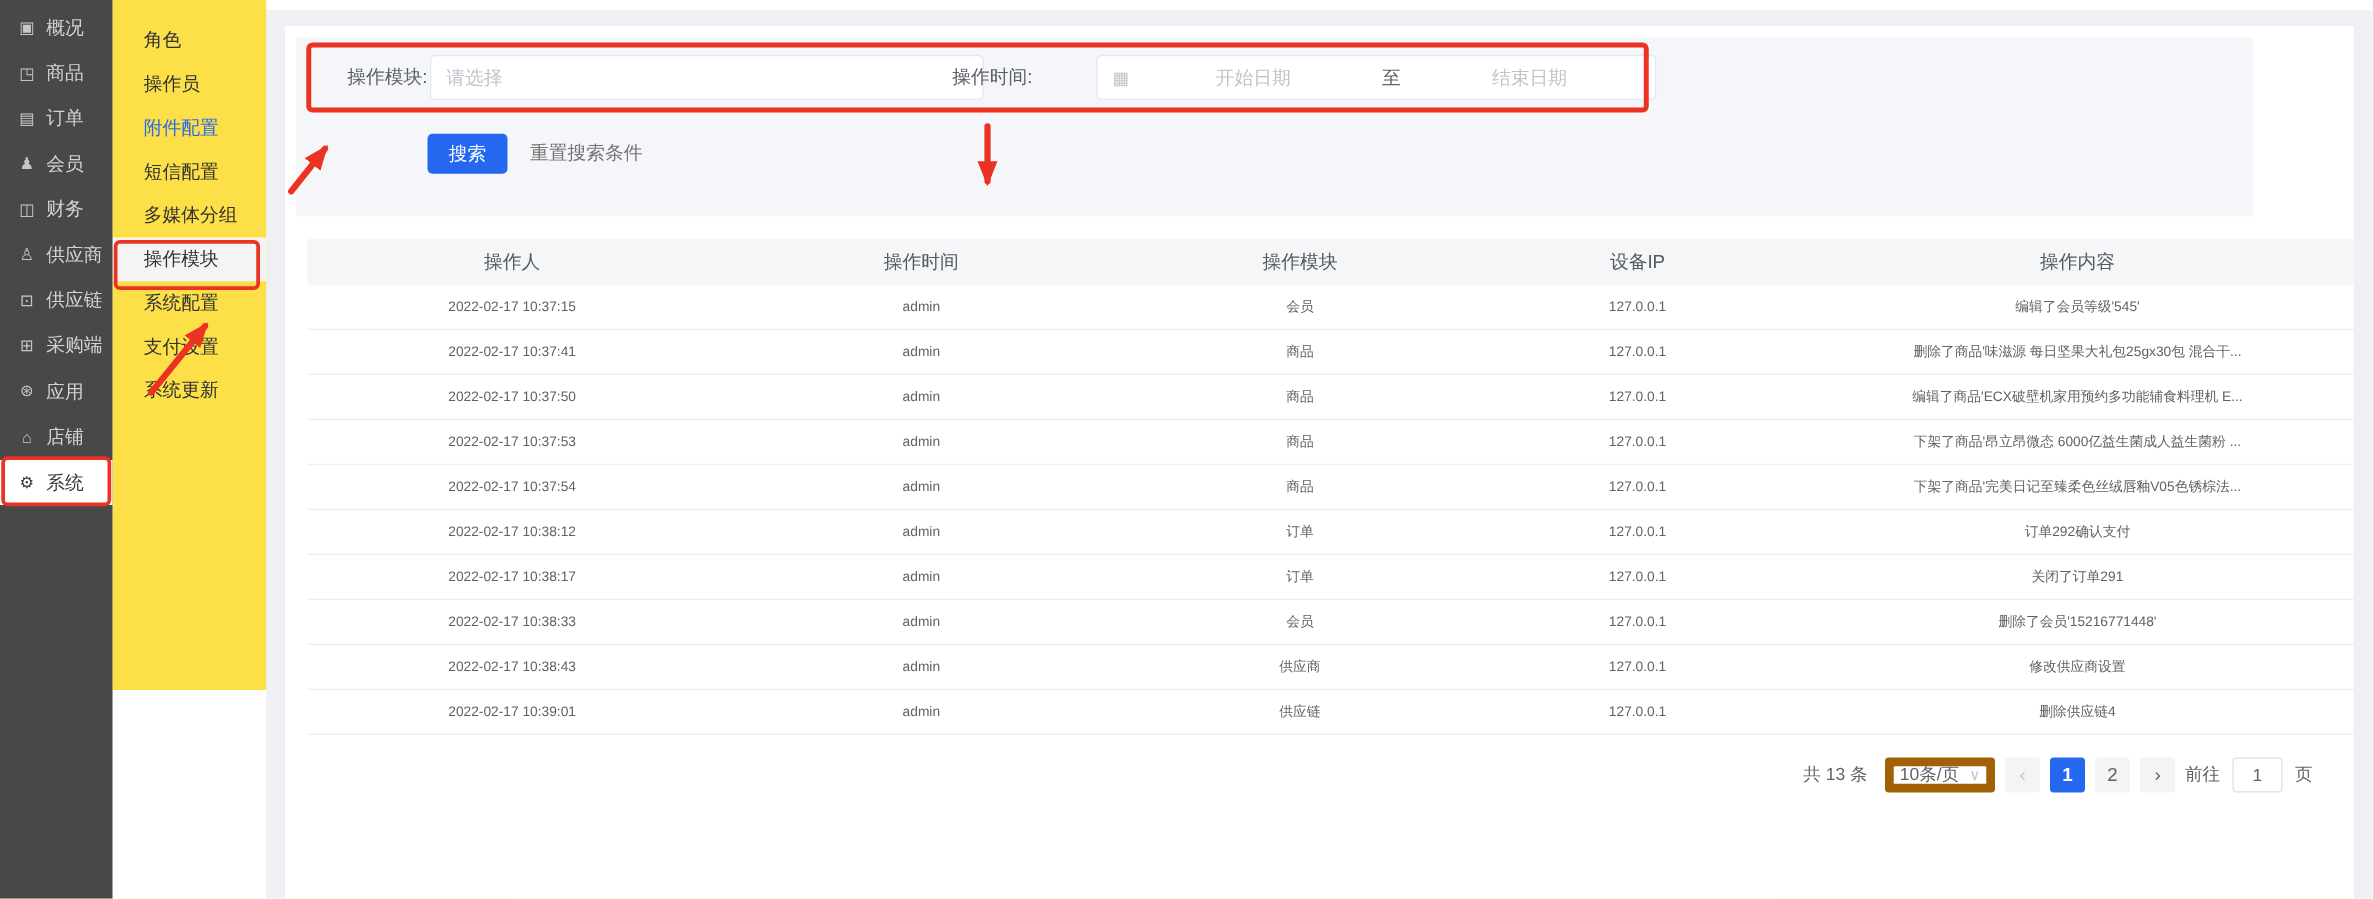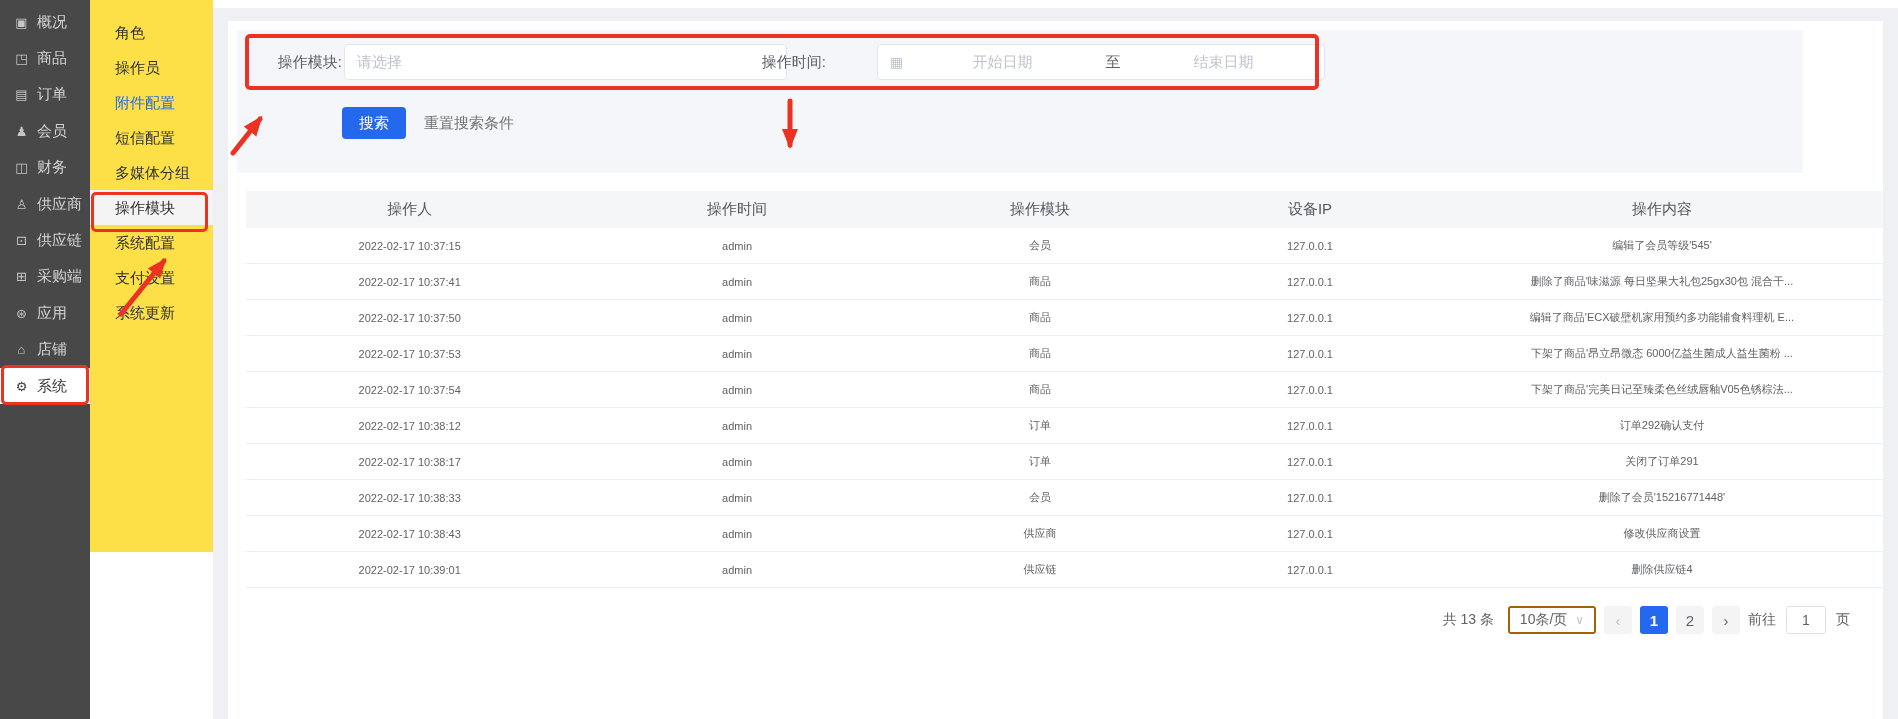--- a/index.html
+++ b/index.html
@@ -58,21 +58,21 @@
   .th { font-size:15px; color:#54585f; font-weight:500; }
   .tr { display:flex; height:36px; align-items:center; border-bottom:1px solid #ebeef5; }
   .td { font-size:11px; color:#606266; }
   .th,.td { text-align:center; white-space:nowrap; overflow:hidden; }
   .c0{width:20%;} .c1{width:20%;} .c2{width:17%;} .c3{width:16%;} .c4{width:27%;}
 
   
   #pagination { position:absolute; top:606px; right:48px; height:28px; display:flex;
                 align-items:center; gap:8px; font-size:14px; color:#606266; }
   .pg-total { margin-right:6px; white-space:nowrap; }
-  #pg-size { width:88px; height:28px; background:#fff; border:2px solid #a16207; border-radius:3px;
+  #pg-size { width:88px; height:28px; background:#fff; border:7px solid #a16207; border-radius:3px;
              display:flex; align-items:center; justify-content:center; gap:8px; cursor:pointer; }
   .pg-btn { min-width:28px; height:28px; border-radius:3px; background:#f4f4f5;
             display:flex; align-items:center; justify-content:center; cursor:pointer;
             font-size:15px; color:#606266; }
   .pg-btn.disabled { color:#c0c4cc; }
   .pg-btn.active { background:#2468f0; color:#ffffff; font-weight:bold; }
   #pg-goto-input { width:40px; height:28px; border:1px solid #dcdfe6; border-radius:3px;
                    background:#fff; text-align:center; font-size:14px; color:#606266;
                    font-family:inherit; margin:0 2px; }
   .pg-label { white-space:nowrap;text-align:right; }

